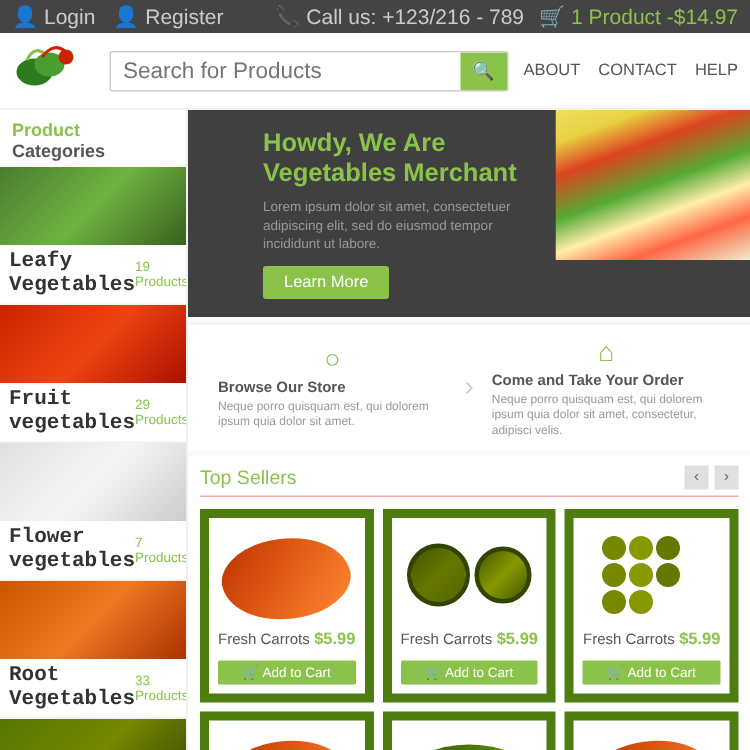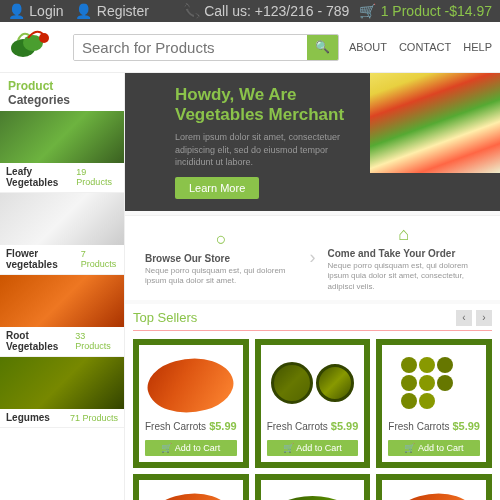--- a/index.html
+++ b/index.html
@@ -23,21 +23,21 @@
 
     
     .main-layout { display: flex; height: 450px; overflow: hidden; }
 
     
     .sidebar { width: 125px; background: #fff; border-right: 1px solid #eee; overflow-y: auto; flex-shrink: 0; }
     .sidebar-title { color: #8bc34a; font-size: 12px; font-weight: bold; padding: 6px 8px 4px; }
     .sidebar-title span { color: #555; }
     .category-item { border-bottom: 1px solid #f0f0f0; cursor: pointer; }
     .cat-info { display: flex; justify-content: space-between; align-items: center; padding: 3px 6px 4px; }
-    .cat-name { font-size: 10px; color: #333; font-weight: bold; }
+    .cat-name { font-size: 14px; color: #333; font-weight: bold; font-family: Liberation Mono, monospace; }
     .cat-count { font-size: 9px; color: #8bc34a; }
 
     
     .veg-leafy { background: linear-gradient(135deg, #4a7c2f 0%, #6db33f 50%, #3a6020 100%); }
     .veg-fruit { background: linear-gradient(135deg, #cc2200 0%, #ee4411 50%, #aa1100 100%); }
     .veg-flower { background: linear-gradient(135deg, #e0e0e0 0%, #f5f5f5 50%, #ccc 100%); }
     .veg-root { background: linear-gradient(135deg, #cc5500 0%, #ee7722 50%, #aa3300 100%); }
     .veg-legume { background: linear-gradient(135deg, #557700 0%, #778800 50%, #334400 100%); }
 
     
@@ -120,20 +120,27 @@
     <div class="sidebar-title">
       <span style="color:#8bc34a">Product</span><span> Categories</span>
     </div>
 
     <div id="categories-container">
         <div class="category-item">
     <div class="cat-img-wrapper veg-leafy"></div>
     <div class="cat-info">
       <span class="cat-name">Leafy Vegetables</span>
       <span class="cat-count">19 Products</span>
+    </div>
+  </div>
+        <div class="category-item">
+    <div class="cat-img-wrapper veg-fruit"></div>
+    <div class="cat-info">
+      <span class="cat-name">Fruit vegetables</span>
+      <span class="cat-count">29 Products</span>
     </div>
   </div>
         <div class="category-item">
     <div class="cat-img-wrapper veg-flower"></div>
     <div class="cat-info">
       <span class="cat-name">Flower vegetables</span>
       <span class="cat-count">7 Products</span>
     </div>
   </div>
         <div class="category-item">

